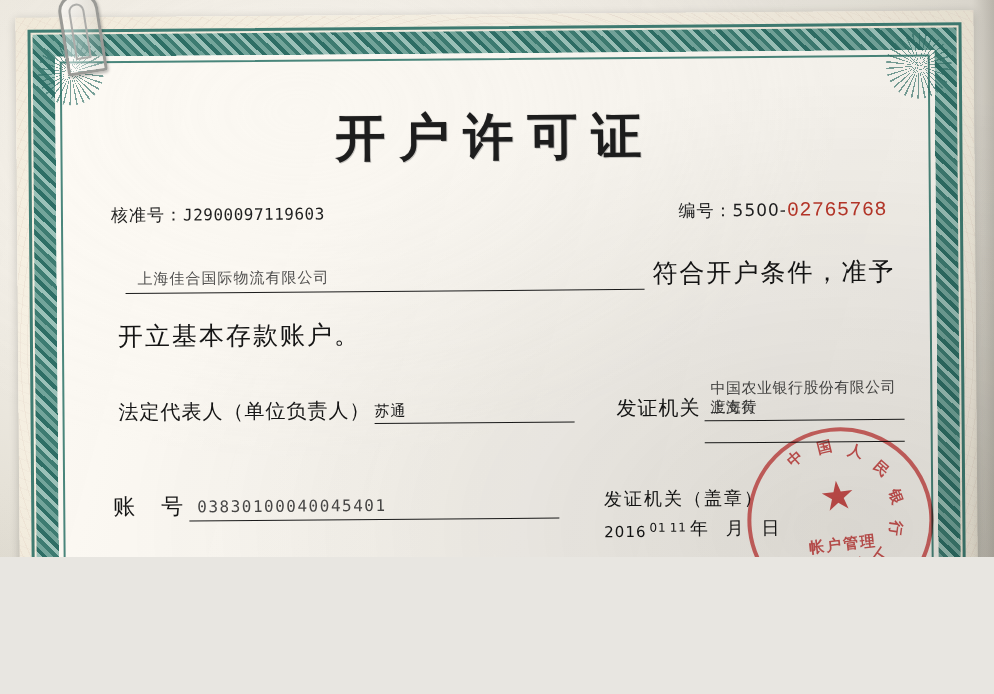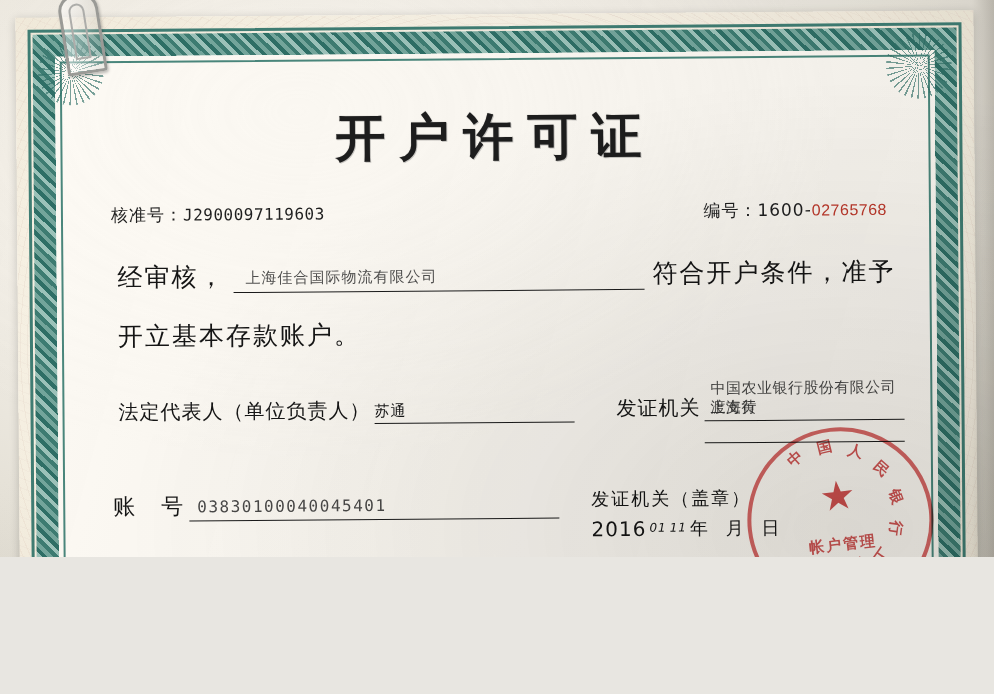--- a/index.html
+++ b/index.html
@@ -200,22 +200,22 @@
   }
   .code-left { padding-left: 28px; letter-spacing: 1px; }
   .code-right { padding-right: 22px; letter-spacing: 1px; }
   .code-val {
     font-family: "DejaVu Sans Mono", "Liberation Mono", monospace;
     font-size: 16px;
     letter-spacing: .5px;
   }
   .code-red {
     color: #c0392b;
-    font-family: Liberation Sans, sans-serif;
-    font-size: 16px;
+    font-family: Liberation Mono, monospace;
+    font-size: 20px;
     letter-spacing: .5px;
   }
 
   .body-block { margin-top: 34px; padding-left: 34px; padding-right: 14px; }
 
   .line1 {
     display: flex;
     align-items: flex-end;
     font-size: 25px;
     color: #151515;
@@ -331,26 +331,25 @@
     letter-spacing: 2px;
   }
   .issuer-date {
     margin-top: 6px;
     font-size: 15px;
     display: flex;
     align-items: flex-end;
     gap: 3px;
     letter-spacing: 1px;
   }
-  .issuer-date .num { font-size: 20px; }
+  .issuer-date .num { font-size: 15px; }
   .issuer-date .sup {
     font-size: 12px;
     position: relative;
     top: -6px;
-    font-style: italic;
   }
   .issuer-date .cn { font-size: 18px; letter-spacing: 6px; }
 
   
   .seal {
     position: absolute;
     right: 44px;
     bottom: 62px;
     width: 178px;
     height: 178px;
@@ -434,27 +433,26 @@
 
     <div class="content">
 
       <div class="doc-title">开户许可证</div>
 
       <div class="row-codes">
         <div class="code-left">
           <span>核准号：</span><span class="code-val">J2900097119603</span>
         </div>
         <div class="code-right">
-          <span>编号：1600-</span><span class="code-red">02765768</span>
+          <span>编号：5500-</span><span class="code-red">02765768</span>
         </div>
       </div>
 
       <div class="body-block">
         <div class="line1">
-          <span>经审核，</span>
           <span class="fill">
             <span class="written">上海佳合国际物流有限公司</span>
           </span>
           <span>符合开户条件，准予</span>
         </div>
         <div class="line2">开立基本存款账户。</div>
       </div>
 
       <div class="row-rep">
         <span class="rep-label">法定代表人（单位负责人）</span>

